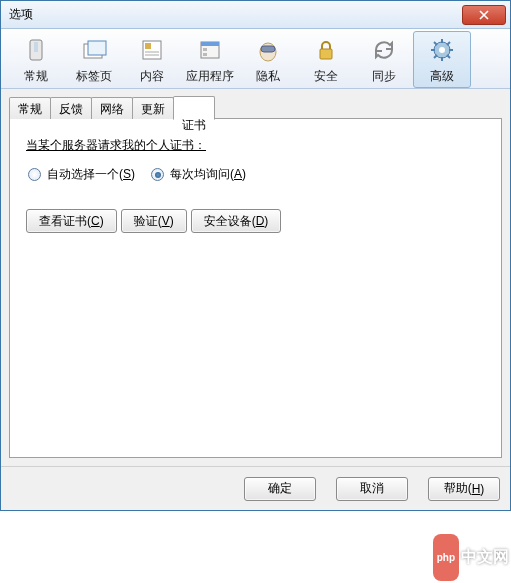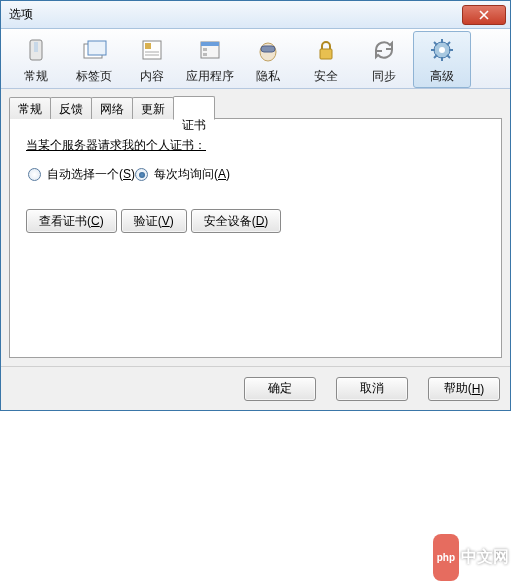--- a/index.html
+++ b/index.html
@@ -1,32 +1,32 @@
 <!DOCTYPE html>
 <html><head>
 <meta charset="utf-8">
 <style>
 * { box-sizing: border-box; margin: 0; padding: 0; font-family: "Microsoft YaHei", "SimSun", sans-serif; font-size: 12px; }
 body { background: #fff; }
-.window { width: 511px; height: 411px; border: 1px solid #3a76a8; background: #fff; display: flex; flex-direction: column; }
+.window { width: 511px; height: 511px; border: 1px solid #3a76a8; background: #fff; display: flex; flex-direction: column; }
 .titlebar { height: 28px; background: linear-gradient(#f4f8fc, #dce9f7); display: flex; align-items: center; justify-content: space-between; padding-left: 8px; border-bottom: 1px solid #a9c3dd; }
 .close-btn { width: 44px; height: 20px; margin-right: 4px; background: linear-gradient(#e07866, #c8402a); border: 1px solid #9a3220; border-radius: 3px; display: flex; align-items: center; justify-content: center; color: #fff; cursor: pointer; }
 .close-btn svg { width: 10px; height: 10px; }
 .toolbar { height: 60px; background: linear-gradient(#fefefe, #e8eef7); border-bottom: 1px solid #b6c8df; display: flex; padding: 2px 6px 0 6px; }
 .tool-item { width: 58px; display: flex; flex-direction: column; align-items: center; justify-content: center; gap: 2px; border: 1px solid transparent; border-radius: 3px; cursor: pointer; }
 .tool-item.active { background: linear-gradient(#eaf3fb, #cfe2f3); border: 1px solid #8fb3d4; }
 .tool-icon { width: 32px; height: 32px; display: flex; align-items: center; justify-content: center; }
 .tool-label { color: #1a1a1a; }
 .content-area { flex: 1; background: #f0f0f0; padding: 8px; display: flex; flex-direction: column; }
 .tab-row { display: flex; height: 22px; position: relative; z-index: 2; }
 .tab { padding: 3px 8px 2px; border: 1px solid #a0a0a0; background: linear-gradient(#f8f8f8, #e9e9e9); border-bottom: none; margin-right: -1px; cursor: pointer; border-radius: 2px 2px 0 0; position: relative; }
 .tab.active { background: #fff; z-index: 3; padding-top:20px; margin-top:-1px; border-bottom: 1px solid #fff; }
 .tab-panel { flex: 1; background: #fff; border: 1px solid #a0a0a0; margin-top: -1px; padding: 18px 16px; position: relative; z-index: 1; }
 .section-label { margin-bottom: 12px; color: #000; text-decoration: underline; }
-.radio-row { display: flex; gap: 0; align-items: center; margin-bottom: 26px; margin-left: 2px; }
+.radio-row { display: flex; gap: 16px; align-items: center; margin-bottom: 26px; margin-left: 2px; }
 .radio-option { display: flex; align-items: center; gap: 6px; cursor: pointer; }
 .radio-outer { width: 13px; height: 13px; border-radius: 50%; border: 1px solid #5a7ca0; background: radial-gradient(#fff, #dce7f2); display: flex; align-items: center; justify-content: center; }
 .radio-inner { width: 6px; height: 6px; border-radius: 50%; background: radial-gradient(#5f93c4, #2a5a8a); display: none; }
 .radio-option.selected .radio-inner { display: block; }
 .underline { text-decoration: underline; }
 .button-row { display: flex; gap: 4px; }
 .btn { height: 24px; padding: 0 12px; background: linear-gradient(#fdfdfd, #e4e4e4); border: 1px solid #8a8a8a; border-radius: 3px; cursor: pointer; display: inline-flex; align-items: center; color: #000; box-shadow: inset 0 0 0 1px rgba(255,255,255,0.6); }
 .footer { height: 44px; background: #f0f0f0; border-top: 1px solid #d0d0d0; display: flex; align-items: center; justify-content: flex-end; gap: 20px; padding: 0 10px; }
 .footer .btn { min-width: 72px; justify-content: center; }
 .watermark { position: absolute; right: 2px; bottom: 2px; display: flex; align-items: center; gap: 2px; opacity: 0.8; pointer-events: none; }

